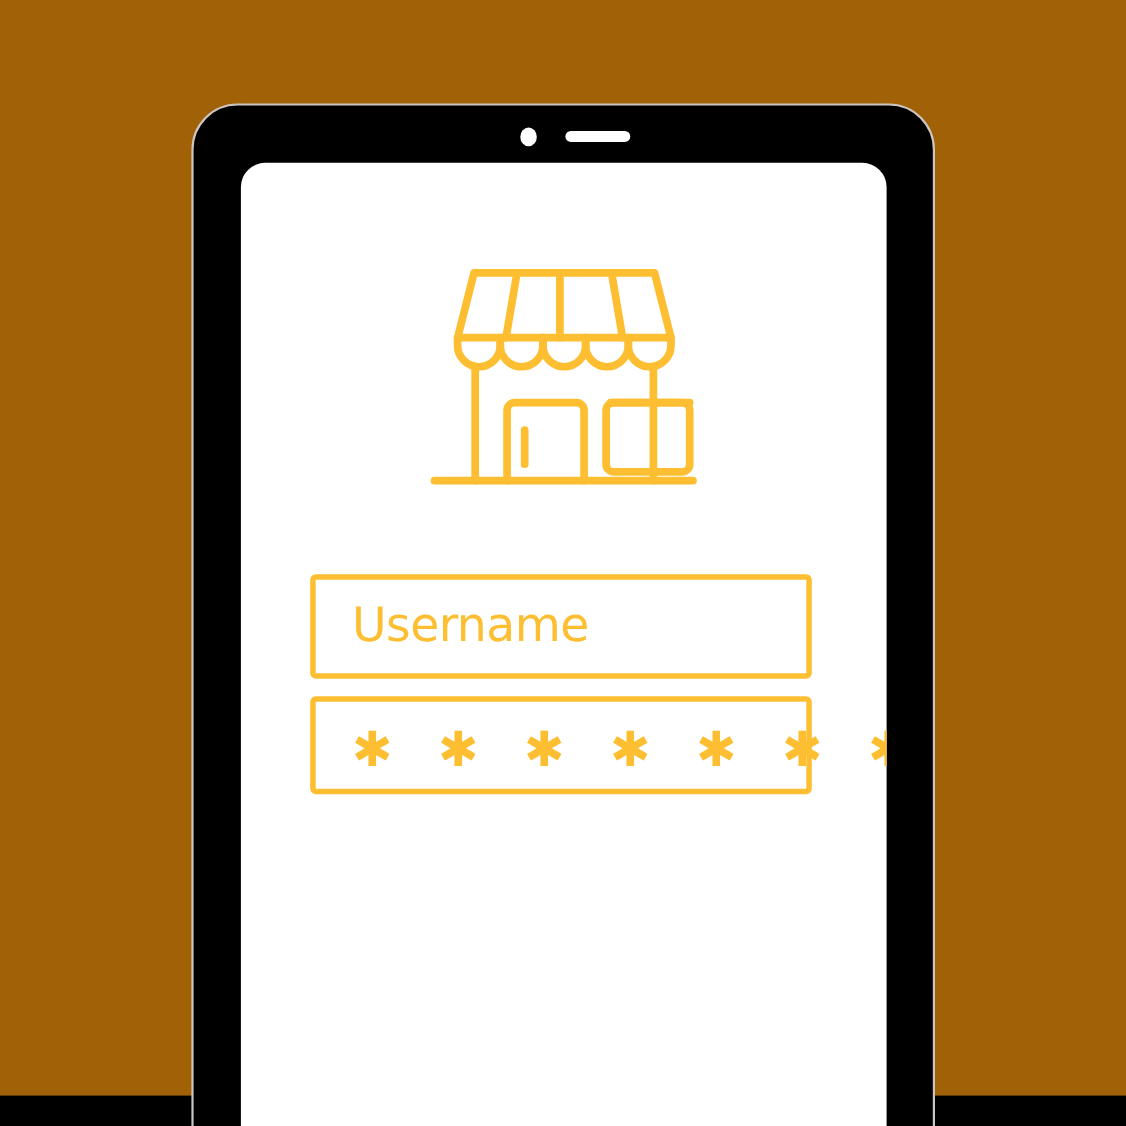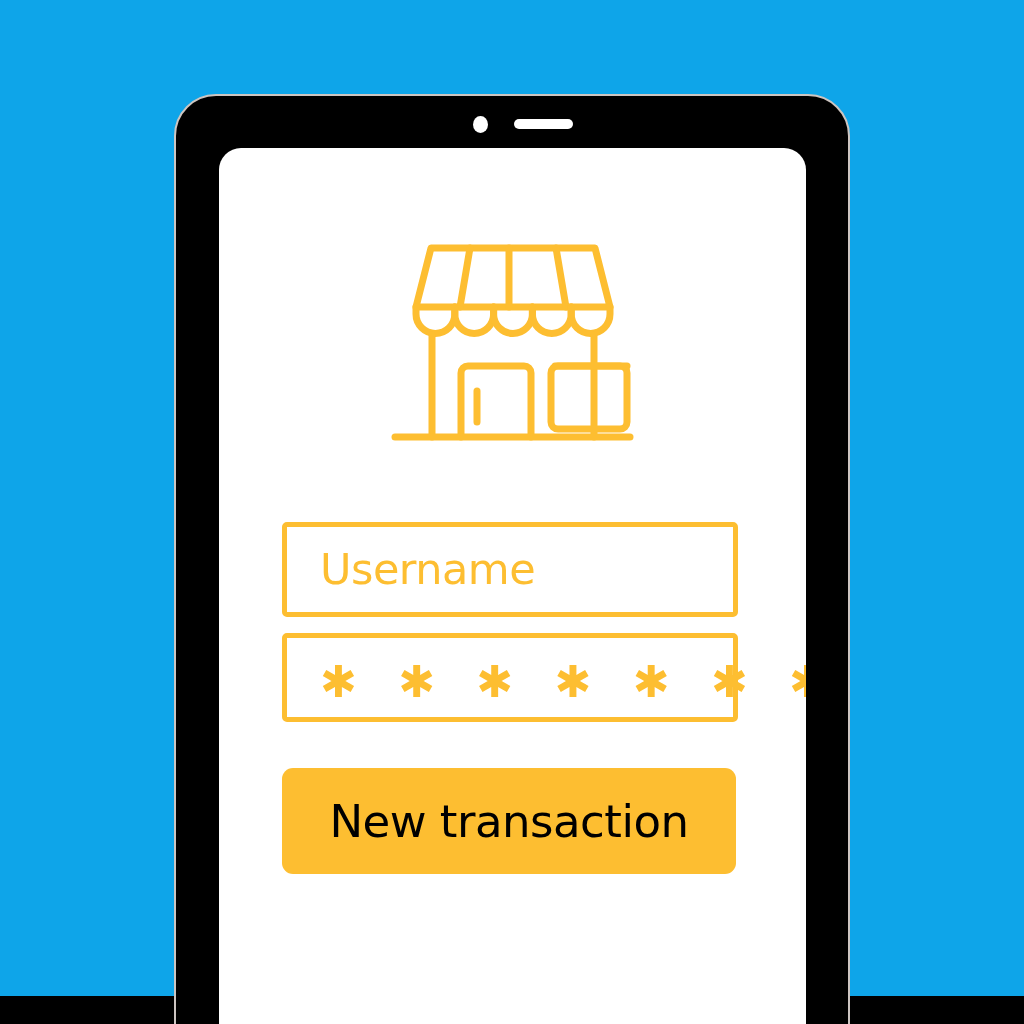--- a/index.html
+++ b/index.html
@@ -12,21 +12,21 @@
     width: 1024px;
     height: 1024px;
     overflow: hidden;
     font-family: "Liberation Sans", sans-serif;
   }
 
   #canvas {
     position: relative;
     width: 1024px;
     height: 996px;
-    background: #0ea5e9;
+    background: #a16207;
   }
 
   
   .phone-device {
     position: absolute;
     left: 174px;
     top: 94px;
     width: 676px;
     height: 940px;            
     background: #000000;
@@ -181,18 +181,15 @@
     </div>
 
     <div class="field field-username">
       <span class="field-text" title="Username">Username</span>
     </div>
 
     <div class="field field-password">
       <span class="password-dots" title="Password">✱ ✱ ✱ ✱ ✱ ✱ ✱</span>
     </div>
 
-    <button class="primary-button">
-      <span>New transaction</span>
-    </button>
 
   </div>
 </div>
 
 </body></html>

